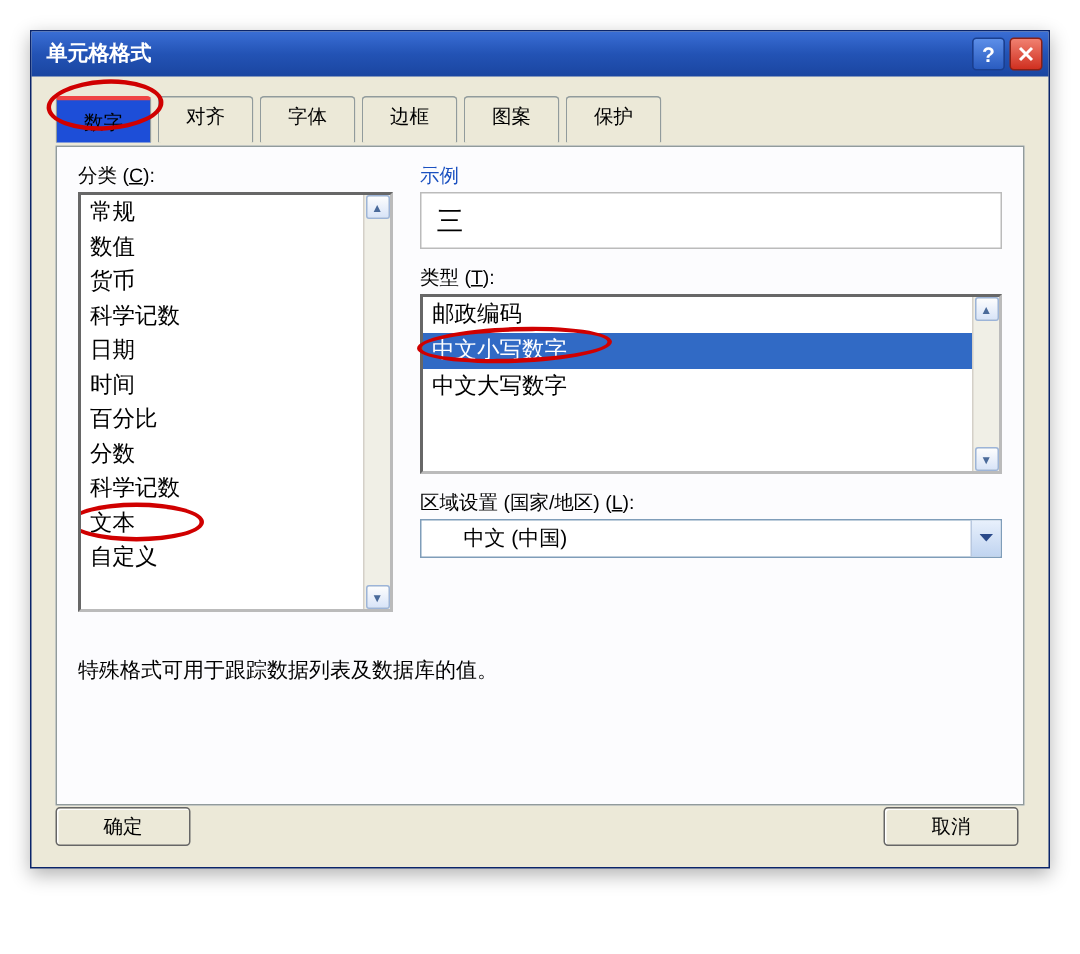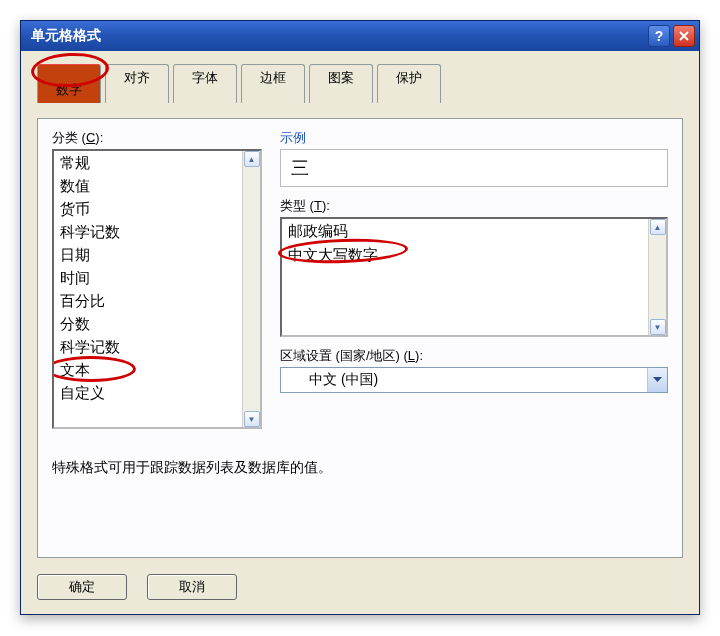--- a/index.html
+++ b/index.html
@@ -63,31 +63,31 @@
     border: 1px solid #919b9c;
     border-bottom: none;
     border-radius: 3px 3px 0 0;
     padding: 4px 18px;
     font-size: 13px;
     cursor: pointer;
     position: relative;
     top: 1px;
   }
   .tab.active {
-    background: #c2410c;
-    border-top: 1px solid #ef4444;
-    padding-top: 16px;
+    background: #1d4ed8;
+    border-top: 3px solid #ef4444;
+    padding-top: 6px;
     z-index: 3;
   }
   .tabpanel {
     border: 1px solid #919b9c;
     background: #fcfcfe;
     padding: 10px 14px 14px 14px;
     position: relative;
-    top: 16px;
+    top: 3px;
     height: 440px;
   }
   .panel-layout {
     display: flex;
     gap: 18px;
     height: 300px;
   }
   .col-left { width: 210px; display: flex; flex-direction: column; }
   .col-right { flex: 1; display: flex; flex-direction: column; }
   .lbl { font-size: 13px; margin-bottom: 2px; }
@@ -179,23 +179,23 @@
     display: flex; align-items: center; justify-content: center;
     color: #2a4a8a;
     cursor: pointer;
   }
   .desc {
     margin-top: 30px;
     font-size: 14px;
     font-weight: normal;
   }
   .buttons {
-    margin-top: 32px;
-    display: flex;
-    justify-content: flex-start;
+    margin-top: 4px;
+    display: flex;
+    justify-content: space-between;
     gap: 20px;
     padding-right: 4px;
   }
   .btn-std {
     width: 90px;
     height: 26px;
     background: #ece9d8;
     border: 1px solid #666;
     border-radius: 3px;
     font-size: 13px;
@@ -270,20 +270,21 @@
           <div class="lbl" style="color:#1a50c0">示例</div>
           <div class="sample-box">
             <span>三</span>
           </div>
 
           <div class="lbl">类型 (<span class="ul">T</span>):</div>
           <div class="type-list">
             <div class="circ c3"></div>
             <div class="inner">
               <div class="item">邮政编码</div>
+              <div class="item selected">中文小写数字</div>
               <div class="item">中文大写数字</div>
             </div>
             <div class="scrollbar">
               <div class="sb-btn">▲</div>
               <div class="sb-track"></div>
               <div class="sb-btn">▼</div>
             </div>
           </div>
 
           <div class="lbl">区域设置 (国家/地区) (<span class="ul">L</span>):</div>

